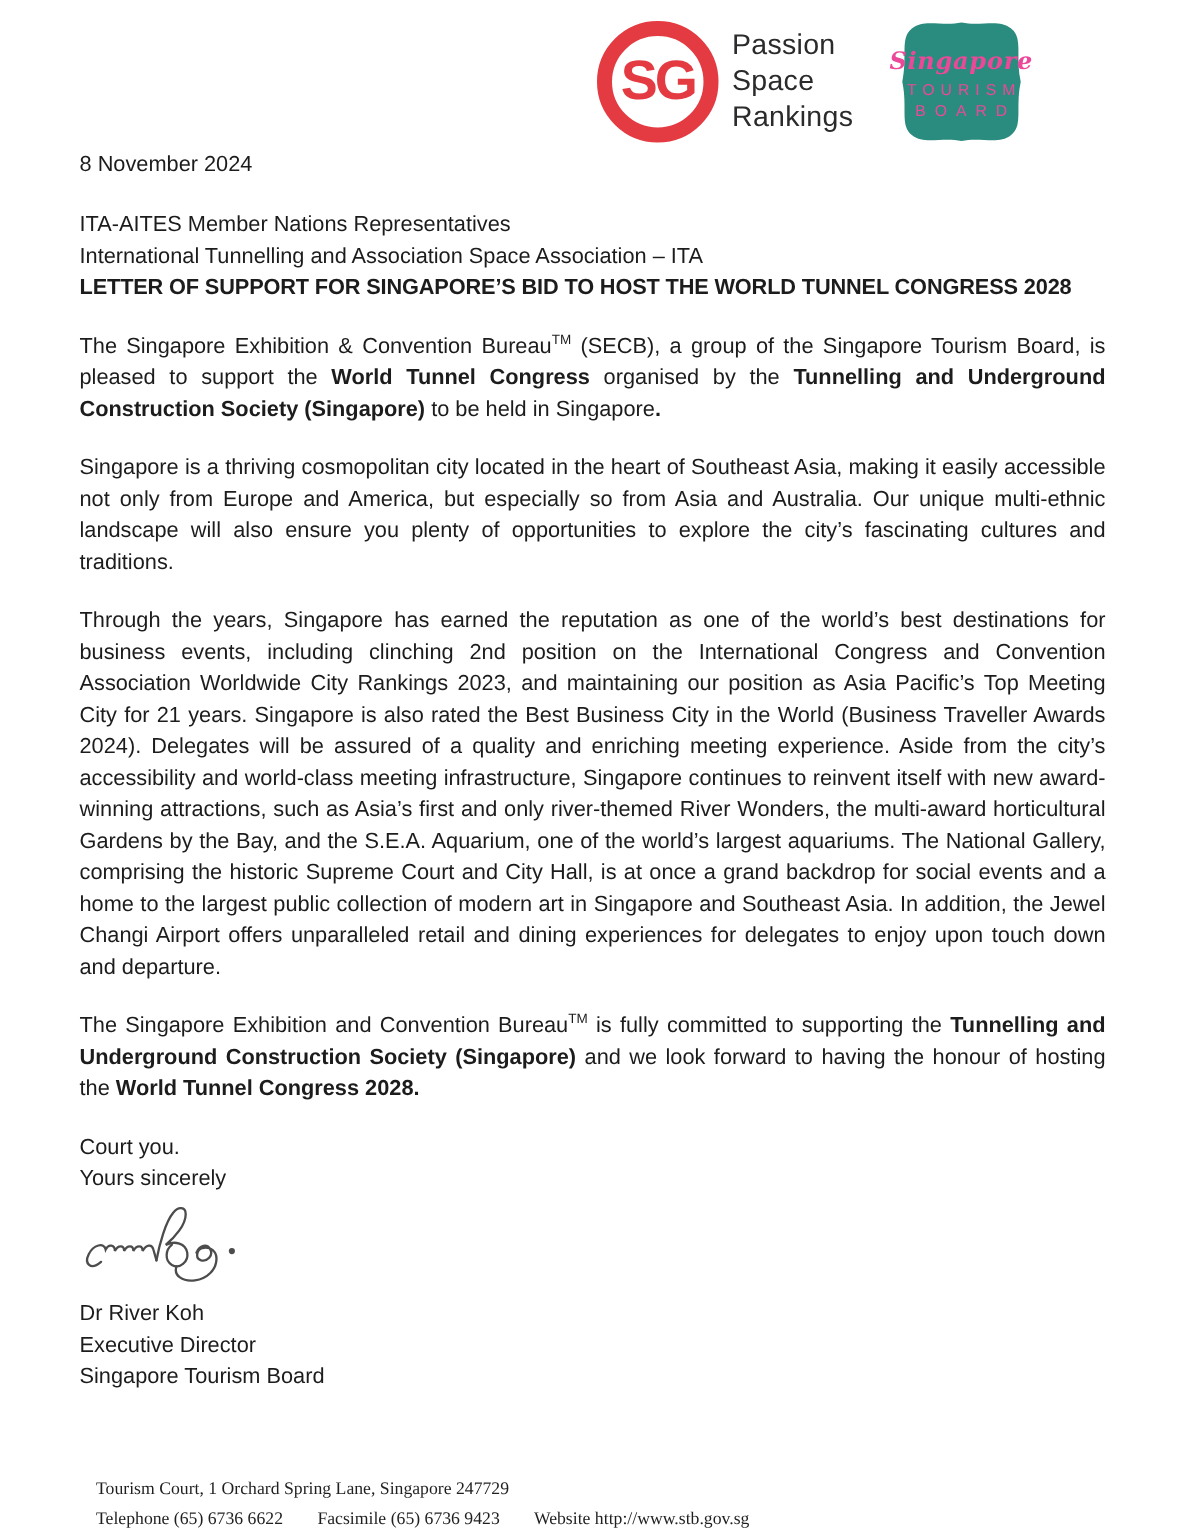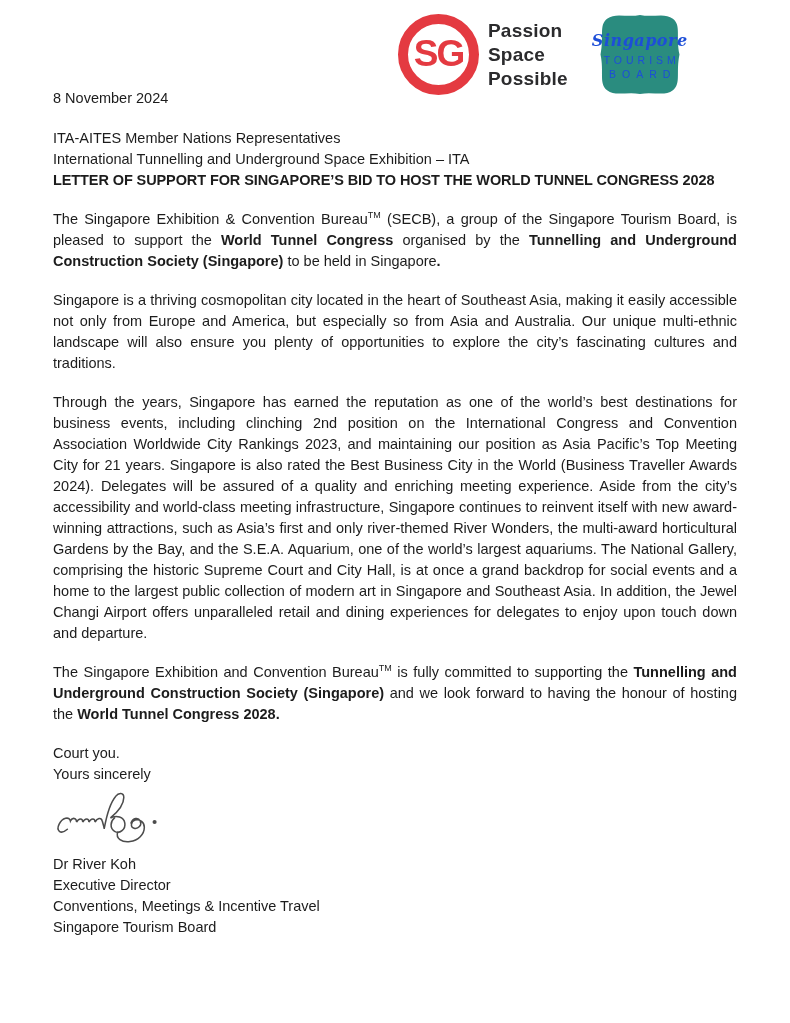--- a/index.html
+++ b/index.html
@@ -32,55 +32,55 @@
   .sg-mono {
     font-size: 37px;
     font-weight: 700;
     letter-spacing: -2px;
     color: var(--sg-red, #e43a41);
     transform: translateY(-1px);
   }
   .tagline {
     margin-left: 9px;
     font-size: 19px;
-    font-weight: 700;
+    font-weight: 400;
     line-height: 24px;
     color: #2b2b2d;
     letter-spacing: 0.2px;
   }
   .stb-logo {
     position: relative;
     width: 94px; height: 89px;
     margin-left: 25px;
   }
   .stb-badge { position: absolute; inset: 0; }
   .stb-text {
     position: absolute; inset: 0;
     display: flex; flex-direction: column;
     align-items: center; justify-content: center;
-    color: #1d4ed8;
+    color: #ec4899;
     padding-top: 2px;
   }
   .stb-script {
     font-family: "DejaVu Serif", serif;
     font-style: italic;
     font-weight: 700;
     font-size: 16px;
     letter-spacing: 0.5px;
     margin-bottom: 3px;
   }
   .stb-word { font-size: 10.5px; line-height: 14px; }
   .stb-word.w1 { letter-spacing: 4px; text-indent: 4px; }
   .stb-word.w2 { letter-spacing: 6px; text-indent: 6px; }
 
   
   .content {
     position: absolute;
     left: 53px;
-    top: 88px;
+    top: 100px;
     width: 684px;
     font-size: 14.5px;
     line-height: 21px;
   }
   .date { margin: 0; }
   .recipient { margin-top: 19px; }
   .subject {
     font-weight: 700;
     letter-spacing: -0.1px;
   }
@@ -114,41 +114,41 @@
 <div class="page">
 
   <header class="logos">
     <div class="sg-logo">
       <div class="sg-ring">
         <span class="sg-mono">SG</span>
       </div>
       <div class="tagline">
         <div>Passion</div>
         <div>Space</div>
-        <div>Possible</div>
+        <div>Rankings</div>
       </div>
     </div>
     <div class="stb-logo">
       <svg class="stb-badge" viewBox="0 0 100 94" width="94" height="89" aria-hidden="true">
         <path d="M50 5 C36 8 24 2 15 9 C6 16 12 28 8 47 C12 66 6 78 15 85 C24 92 36 86 50 89 C64 86 76 92 85 85 C94 78 88 66 92 47 C88 28 94 16 85 9 C76 2 64 8 50 5 Z" fill="#2a8c7f"></path>
       </svg>
       <div class="stb-text">
         <div class="stb-script">Singapore</div>
         <div class="stb-word w1">TOURISM</div>
         <div class="stb-word w2">BOARD</div>
       </div>
     </div>
   </header>
 
   <main class="content">
     <div class="date">8 November 2024</div>
 
     <div class="recipient">
       <div>ITA-AITES Member Nations Representatives</div>
-      <div>International Tunnelling and Underground Space Exhibition – ITA</div>
+      <div>International Tunnelling and Association Space Association – ITA</div>
     </div>
 
     <div class="subject">LETTER OF SUPPORT FOR SINGAPORE’S BID TO HOST THE WORLD TUNNEL CONGRESS 2028</div>
 
     <p class="para"><span>The Singapore Exhibition &amp; Convention Bureau</span><sup>TM</sup><span> (SECB), a group of the Singapore Tourism Board, is pleased to support the </span><span class="b">World Tunnel Congress</span><span> organised by the </span><span class="b">Tunnelling and Underground Construction Society (Singapore)</span><span> to be held in Singapore</span><span class="b">.</span></p>
     <p class="para"><span>Singapore is a thriving cosmopolitan city located in the heart of Southeast Asia, making it easily accessible not only from Europe and America, but especially so from Asia and Australia. Our unique multi-ethnic landscape will also ensure you plenty of opportunities to explore the city’s fascinating cultures and traditions.</span></p>
     <p class="para"><span>Through the years, Singapore has earned the reputation as one of the world’s best destinations for business events, including clinching 2nd position on the International Congress and Convention Association Worldwide City Rankings 2023, and maintaining our position as Asia Pacific’s Top Meeting City for 21 years. Singapore is also rated the Best Business City in the World (Business Traveller Awards 2024). Delegates will be assured of a quality and enriching meeting experience. Aside from the city’s accessibility and world-class meeting infrastructure, Singapore continues to reinvent itself with new award-winning attractions, such as Asia’s first and only river-themed River Wonders, the multi-award horticultural Gardens by the Bay, and the S.E.A. Aquarium, one of the world’s largest aquariums. The National Gallery, comprising the historic Supreme Court and City Hall, is at once a grand backdrop for social events and a home to the largest public collection of modern art in Singapore and Southeast Asia. In addition, the Jewel Changi Airport offers unparalleled retail and dining experiences for delegates to enjoy upon touch down and departure.</span></p>
     <p class="para"><span>The Singapore Exhibition and Convention Bureau</span><sup>TM</sup><span> is fully committed to supporting the </span><span class="b">Tunnelling and Underground Construction Society (Singapore)</span><span> and we look forward to having the honour of hosting the </span><span class="b">World Tunnel Congress 2028.</span></p>
 
     <div class="closing">
@@ -163,19 +163,26 @@
           <path d="M50 37 C52 26 56 12 61 6 C64 2 69 2 69 7 C69 14 62 22 56 27 C62 24 69 26 70 32 C71 38 65 43 60 40 C55 37 56 30 60 27"></path>
           <path d="M76 32 C78 27 83 26 85 30 C87 34 83 38 79 37 C75 36 76 30 80 29 C85 28 89 31 89 36 C89 43 83 49 75 50 C67 51 61 47 63 41"></path>
         </g>
         <circle cx="99" cy="31" r="2" fill="#4c4c4c"></circle>
       </svg>
     </div>
 
     <div class="signatory">
       <div>Dr River Koh</div>
       <div>Executive Director</div>
-      <div>Conventions, Meetings &amp; Incentive Travel</div>
       <div>Singapore Tourism Board</div>
     </div>
   </main>
 
+  <footer class="footer">
+    <div>Tourism Court, 1 Orchard Spring Lane, Singapore 247729</div>
+    <div class="contact">
+      <span>Telephone (65) 6736 6622</span>
+      <span>Facsimile (65) 6736 9423</span>
+      <span>Website http://www.stb.gov.sg</span>
+    </div>
+  </footer>
 
 </div>
 
 </body></html>

